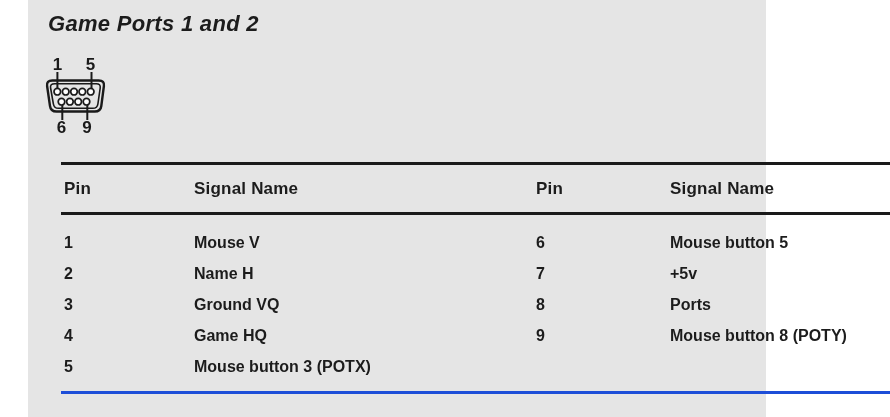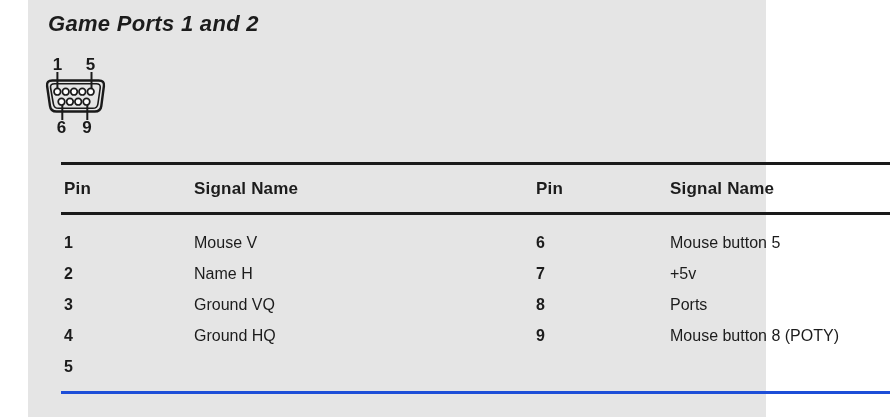--- a/index.html
+++ b/index.html
@@ -71,21 +71,21 @@
     display: grid;
     grid-template-columns: 130px 342px 134px 1fr;
     height: 31px;
     line-height: 31px;
     font-size: 16px;
   }
   .pin-cell {
     font-weight: bold;
   }
   .signal-cell {
-    font-weight: normal;
+    font-weight: bold;
   }
 </style>
 </head>
 <body>
 
 <div class="page">
 
   <div class="title">Game Ports 1 and 2</div>
 
   <svg class="connector-svg" width="120" height="110" viewBox="0 0 120 110">
@@ -145,27 +145,28 @@
 
       <div class="row">
         <div class="pin-cell">3</div>
         <div class="signal-cell">Ground VQ</div>
         <div class="pin-cell">8</div>
         <div class="signal-cell">Ports</div>
       </div>
 
       <div class="row">
         <div class="pin-cell">4</div>
-        <div class="signal-cell">Ground HQ</div>
+        <div class="signal-cell">Game HQ</div>
         <div class="pin-cell">9</div>
         <div class="signal-cell">Mouse button 8 (POTY)</div>
       </div>
 
       <div class="row">
         <div class="pin-cell">5</div>
+        <div class="signal-cell">Mouse button 3 (POTX)</div>
         <div class="pin-cell"></div>
         <div class="signal-cell"></div>
       </div>
 
     </div>
   </div>
 
 </div>
 
 </body></html>

